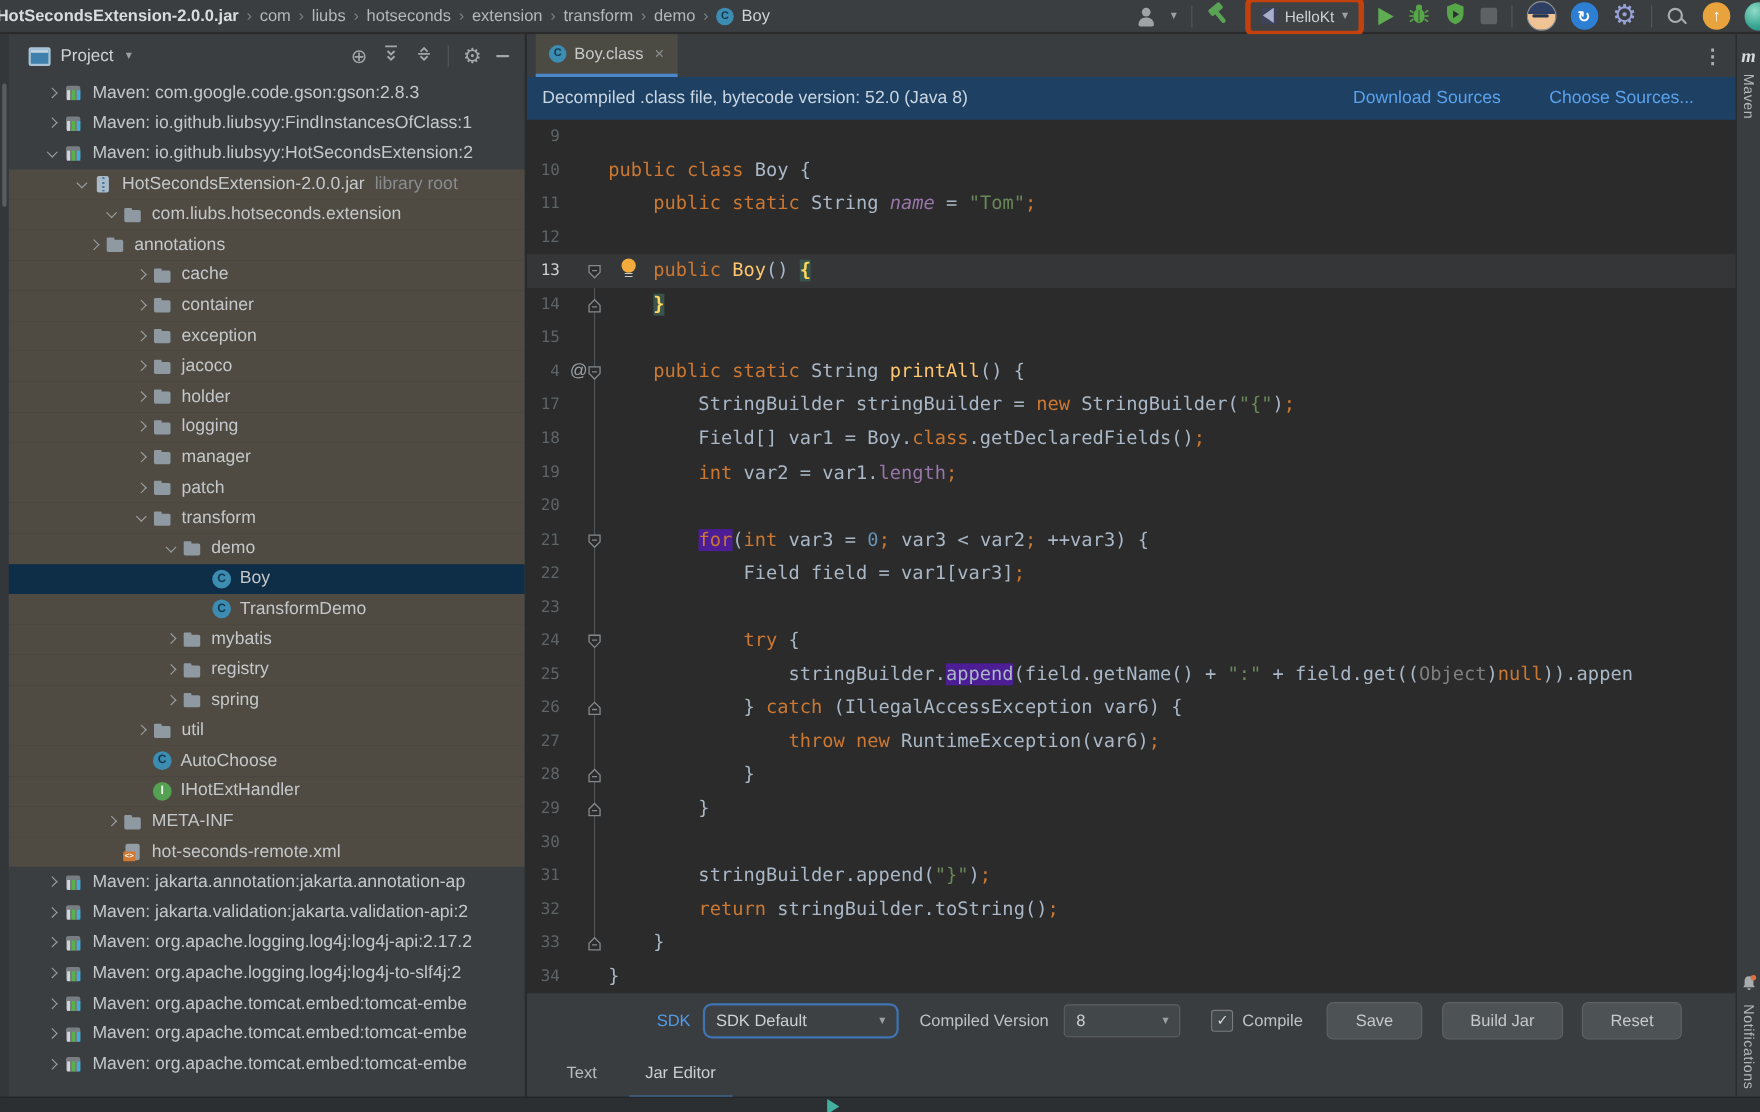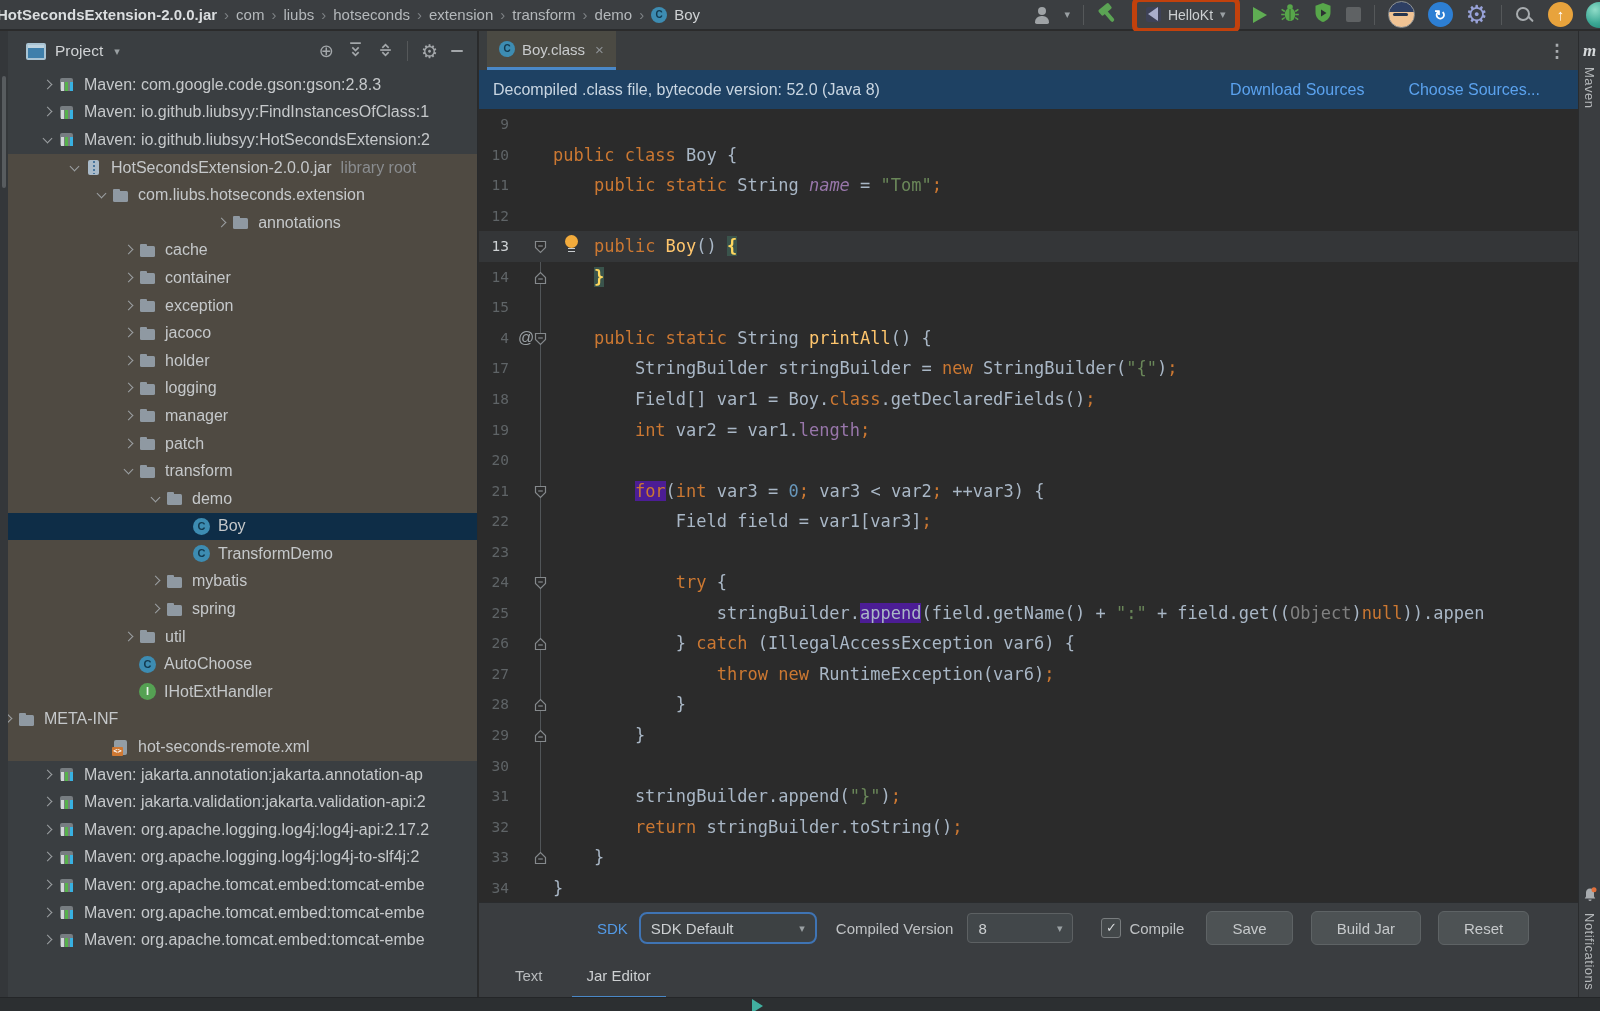--- a/index.html
+++ b/index.html
@@ -237,21 +237,21 @@
           <span class="chev d"></span>
           <span class="ticon jar"></span>
           <span>HotSecondsExtension-2.0.0.jar</span>
           <span class="tsuffix">library root</span>
         </div>
         <div class="trow olive" style="padding-left: 94px;">
           <span class="chev d"></span>
           <span class="ticon folder"></span>
           <span>com.liubs.hotseconds.extension</span>
         </div>
-        <div class="trow olive" style="padding-left: 78px; justify-content: center;">
+        <div class="trow olive" style="padding-left: 78px;">
           <span class="chev r"></span>
           <span class="ticon folder"></span>
           <span>annotations</span>
         </div>
         <div class="trow olive" style="padding-left: 121px;">
           <span class="chev r"></span>
           <span class="ticon folder"></span>
           <span>cache</span>
         </div>
         <div class="trow olive" style="padding-left: 121px;">
@@ -310,38 +310,43 @@
           <span>TransformDemo</span>
         </div>
         <div class="trow olive" style="padding-left: 148px;">
           <span class="chev r"></span>
           <span class="ticon folder"></span>
           <span>mybatis</span>
         </div>
         <div class="trow olive" style="padding-left: 148px;">
           <span class="chev r"></span>
           <span class="ticon folder"></span>
+          <span>registry</span>
+        </div>
+        <div class="trow olive" style="padding-left: 148px;">
+          <span class="chev r"></span>
+          <span class="ticon folder"></span>
           <span>spring</span>
         </div>
         <div class="trow olive" style="padding-left: 121px;">
           <span class="chev r"></span>
           <span class="ticon folder"></span>
           <span>util</span>
         </div>
         <div class="trow olive" style="padding-left: 121px;">
           <span class="chev"></span>
           <span class="ticon cls">C</span>
           <span>AutoChoose</span>
         </div>
         <div class="trow olive" style="padding-left: 121px;">
           <span class="chev"></span>
           <span class="ticon ifc">I</span>
           <span>IHotExtHandler</span>
         </div>
-        <div class="trow olive" style="">
+        <div class="trow olive" style="padding-left: 94px;">
           <span class="chev r"></span>
           <span class="ticon folder"></span>
           <span>META-INF</span>
         </div>
         <div class="trow olive" style="padding-left: 94px;">
           <span class="chev"></span>
           <span class="ticon xml"></span>
           <span>hot-seconds-remote.xml</span>
         </div>
         <div class="trow" style="padding-left: 40px;">

